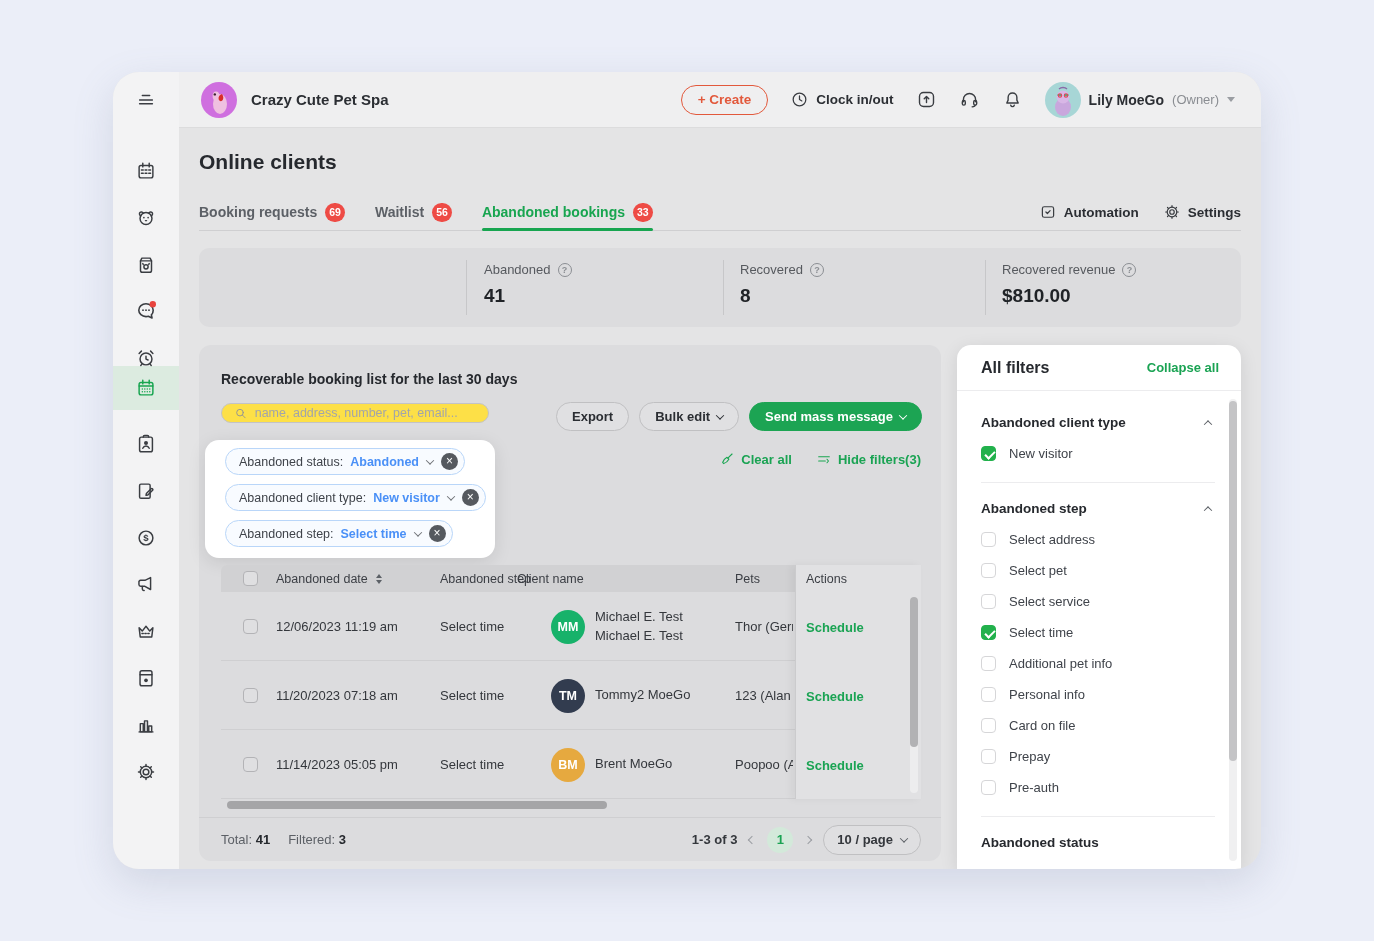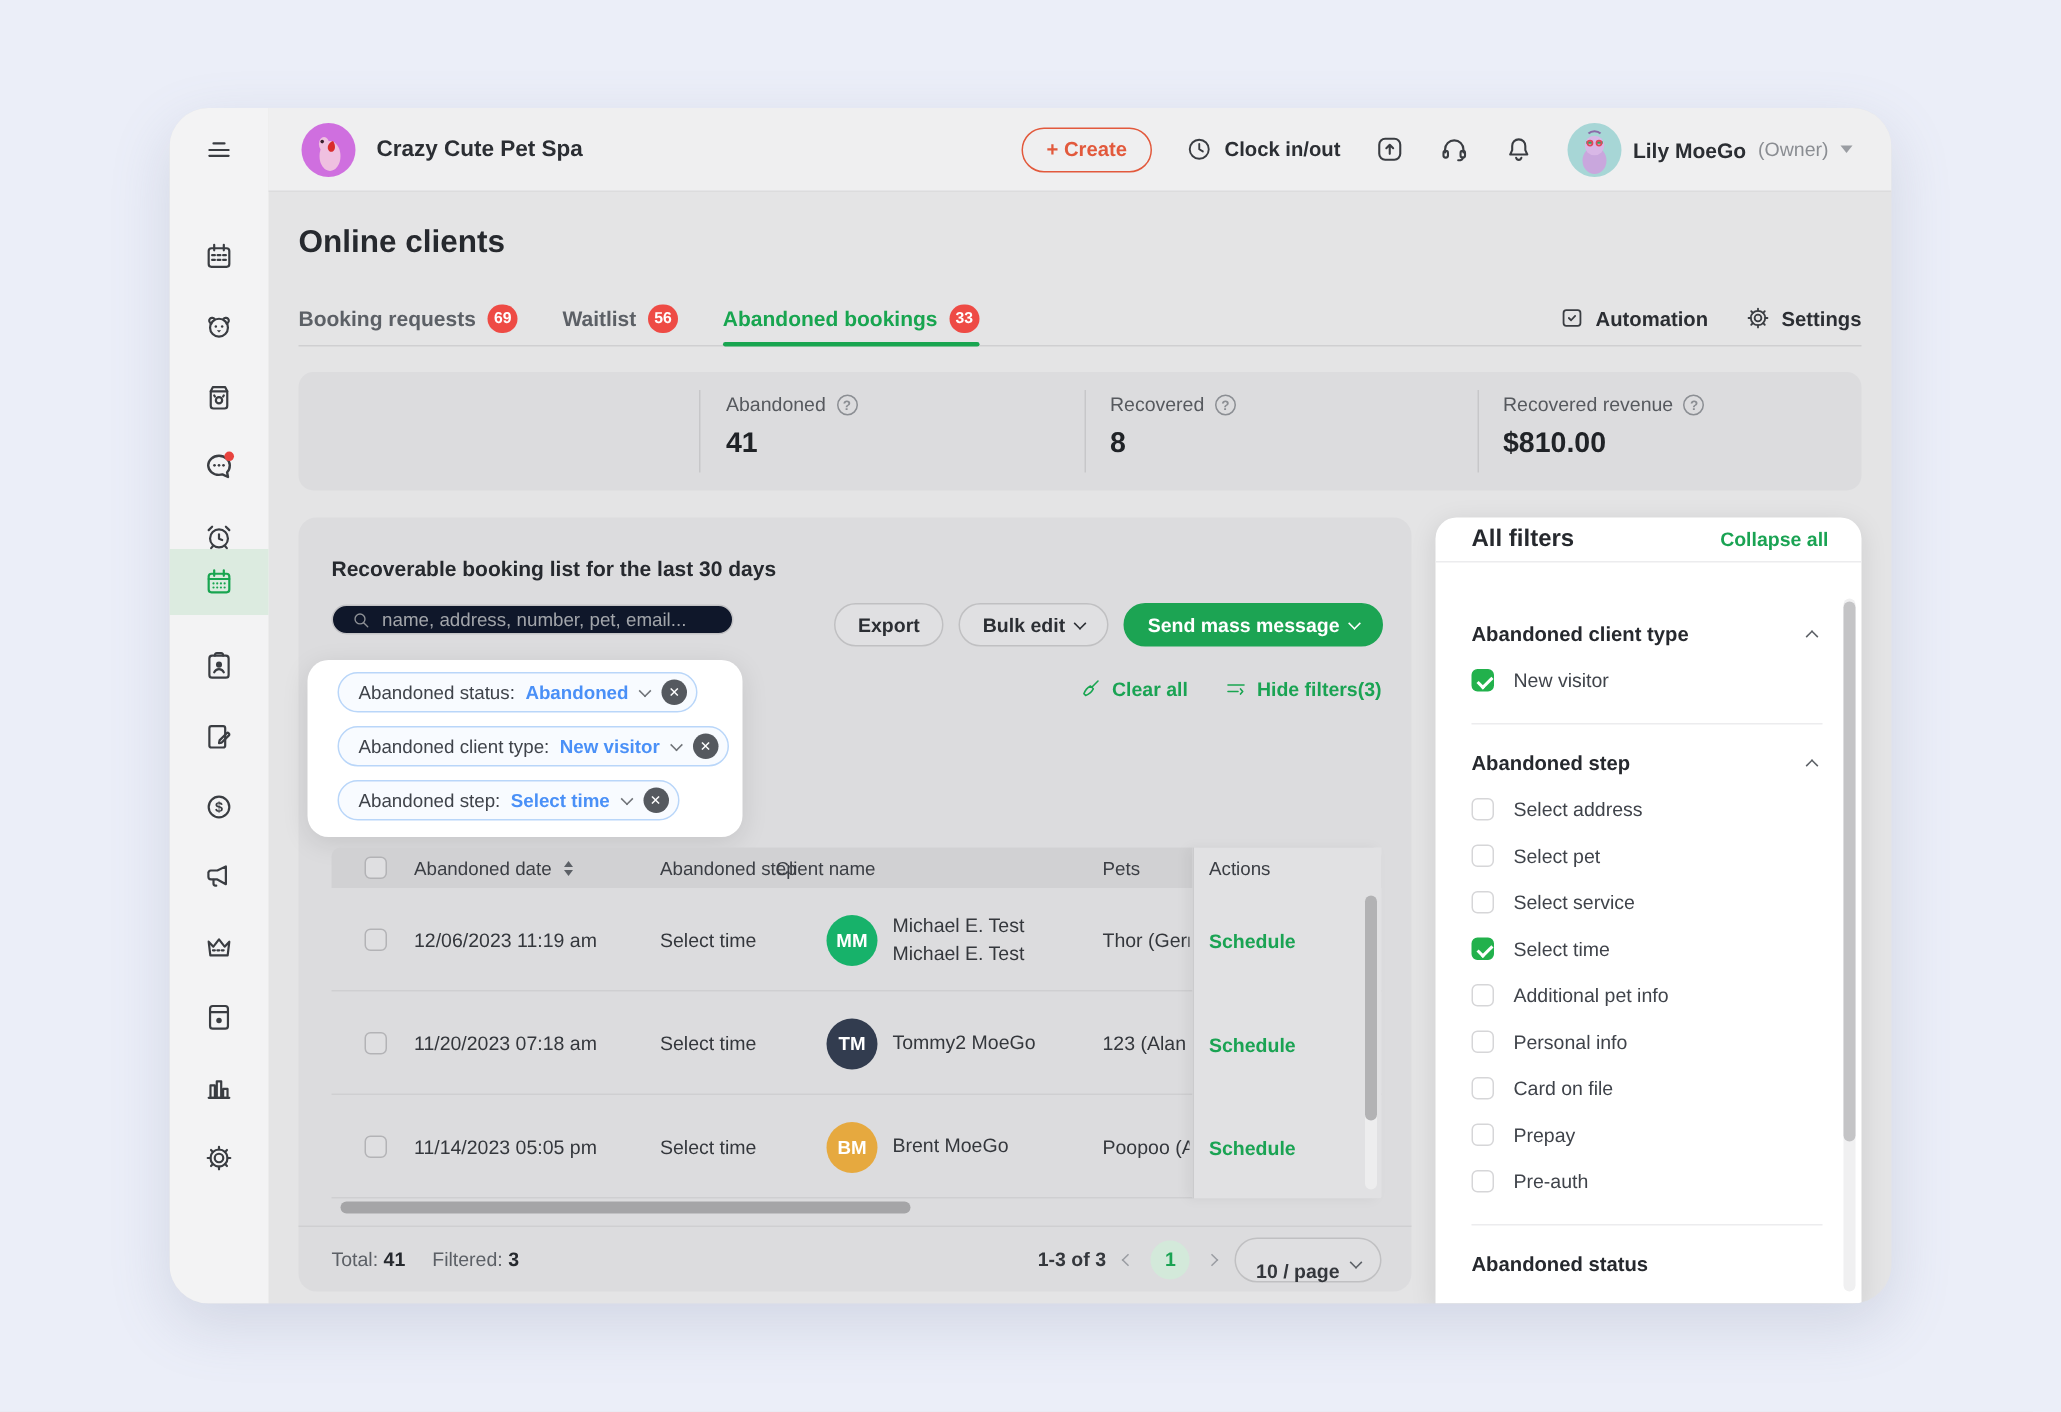--- a/index.html
+++ b/index.html
@@ -50,21 +50,21 @@
   .ov-div { position:absolute; top:12px; height:55px; width:1px; background:#c7c7c9; }
   .stat { position:absolute; top:14px; }
   .stat-label { font-size:13px; color:#56595e; display:flex; align-items:center; gap:7px; }
   .stat-value { margin-top:8px; font-size:19px; font-weight:800; color:#202327; }
   .qmark { width:14px; height:14px; border-radius:50%; border:1.2px solid #8b8e93; display:inline-flex; align-items:center; justify-content:center; font-size:9px; color:#8b8e93; font-weight:700; }
   .qmark::after { content:"?"; }
 
   
   .listcard { position:absolute; left:20px; top:217px; width:742px; height:516px; background:#dcdcde; border-radius:12px; }
   .lc-title { position:absolute; left:22px; top:26px; font-size:14px; font-weight:800; color:#26292e; }
-  .search { position:absolute; left:22px; top:58px; width:268px; height:20px; border:1px solid #c3c3c5; border-radius:14px; display:flex; align-items:center; gap:7px; padding:0 12px; color:#9b9ea3; background:#0f172a; cursor:text; }
+  .search { position:absolute; left:22px; top:58px; width:268px; height:20px; border:1px solid #c3c3c5; border-radius:14px; display:flex; align-items:center; gap:7px; padding:0 12px; color:#9b9ea3; background:#fde047; cursor:text; }
   .search input { border:none; outline:none; background:transparent; font-size:12.5px; color:#6f7277; width:100%; font-family:inherit; }
   .search input::placeholder { color:#a2a5aa; }
   .lc-buttons { position:absolute; right:19px; top:57px; display:flex; gap:10px; }
   .btn { height:29px; border-radius:15px; padding:0 15px; font-size:13px; font-weight:700; display:flex; align-items:center; gap:7px; cursor:pointer; border:1px solid #c0c0c2; background:#e0e0e2; color:#2b2e33; }
   .btn.primary { background:#1ca453; border-color:#1ca453; color:#fff; }
   .chev { display:inline-block; width:6px; height:6px; border-right:1.7px solid currentColor; border-bottom:1.7px solid currentColor; transform:rotate(45deg) translate(-1px,-1px); }
   .chev.up { transform:rotate(-135deg) translate(-1px,-1px); }
 
   .spotlight { position:absolute; left:6px; top:95px; width:290px; height:118px; background:#ffffff; border-radius:14px; box-shadow:0 4px 18px rgba(0,0,0,.10); }
   .chips { position:absolute; left:26px; top:103px; display:flex; flex-direction:column; gap:9px; }
@@ -100,25 +100,25 @@
   .vscroll .thumb { position:absolute; left:0; top:0; width:8px; height:150px; border-radius:4px; background:#b2b2b4; }
   .hscroll { position:absolute; left:28px; top:456px; width:380px; height:8px; border-radius:4px; background:#a5a5a7; cursor:grab; }
 
   
   .lc-footer { position:absolute; left:0; right:0; top:472px; height:44px; border-top:1px solid #cfcfd1; display:flex; align-items:center; padding:0 20px 0 22px; font-size:13px; color:#5c6066; }
   .lf-left { display:flex; gap:18px; }
   .lf-left b { color:#26292e; font-weight:700; }
   .lf-right { margin-left:auto; display:flex; align-items:center; gap:12px; }
   .pg-arrow { color:#9a9da2; font-size:14px; cursor:pointer; display:flex; }
   .pg-cur { width:26px; height:26px; border-radius:50%; background:#d3e9da; color:#1aa353; font-weight:700; display:flex; align-items:center; justify-content:center; cursor:pointer; }
-  .pg-size { height:28px; border:1px solid #c0c0c2; border-radius:15px; padding:14px 13px; display:flex; gap:8px; color:#34373c; font-weight:600; cursor:pointer; background:#dfdfe1; }
+  .pg-size { height:28px; border:1px solid #c0c0c2; border-radius:15px; padding:14px 13px; display:flex; align-items:center; gap:8px; color:#34373c; font-weight:600; cursor:pointer; background:#dfdfe1; }
 
   
   .filters { position:absolute; left:778px; top:217px; width:284px; height:524px; background:#ffffff; border-radius:14px 14px 0 0; box-shadow:0 4px 18px rgba(0,0,0,.10); overflow:hidden; }
-  .fp-head { position:absolute; left:0; right:0; top:0; height:30px; border-bottom:1px solid #ececee; display:flex; align-items:center; padding:0 22px 0 24px; }
+  .fp-head { position:absolute; left:0; right:0; top:0; height:46px; border-bottom:1px solid #ececee; display:flex; align-items:center; padding:0 22px 0 24px; }
   .fp-title { font-size:16px; font-weight:800; color:#26292e; }
   .fp-collapse { margin-left:auto; color:#1aa353; font-size:13px; font-weight:700; cursor:pointer; }
   .fp-body { position:absolute; left:24px; right:26px; top:46px; bottom:0; }
   .fp-scroll { position:absolute; right:4px; top:54px; width:8px; height:462px; border-radius:4px; background:#f0f0f1; }
   .fp-scroll .thumb { position:absolute; left:0; top:2px; width:8px; height:360px; border-radius:4px; background:#c4c4c6; }
   .fsec { display:flex; align-items:center; justify-content:space-between; margin-top:24px; margin-bottom:8px; font-size:13.5px; font-weight:800; color:#26292e; cursor:pointer; }
   .fsec .chev { color:#5c6066; margin-right:4px; }
   .fopt { display:flex; align-items:center; gap:13px; height:31px; font-size:13px; color:#3f434a; cursor:pointer; }
   .fopt .cb { background:#fff; border-color:#d6d6d8; }
   .fopt .cb.checked { background:#22b14c; border-color:#22b14c; }

